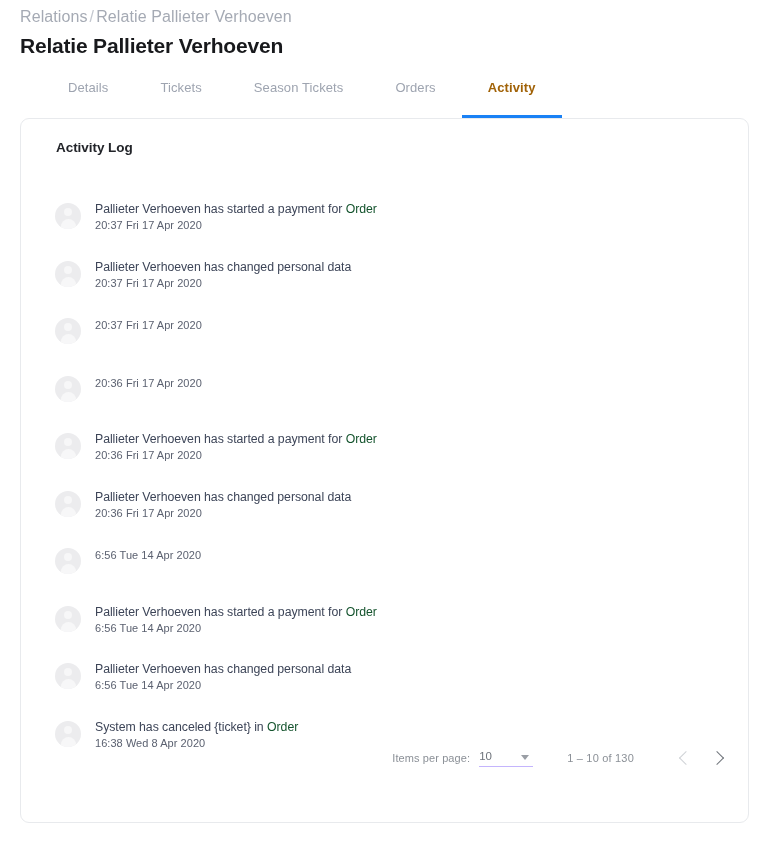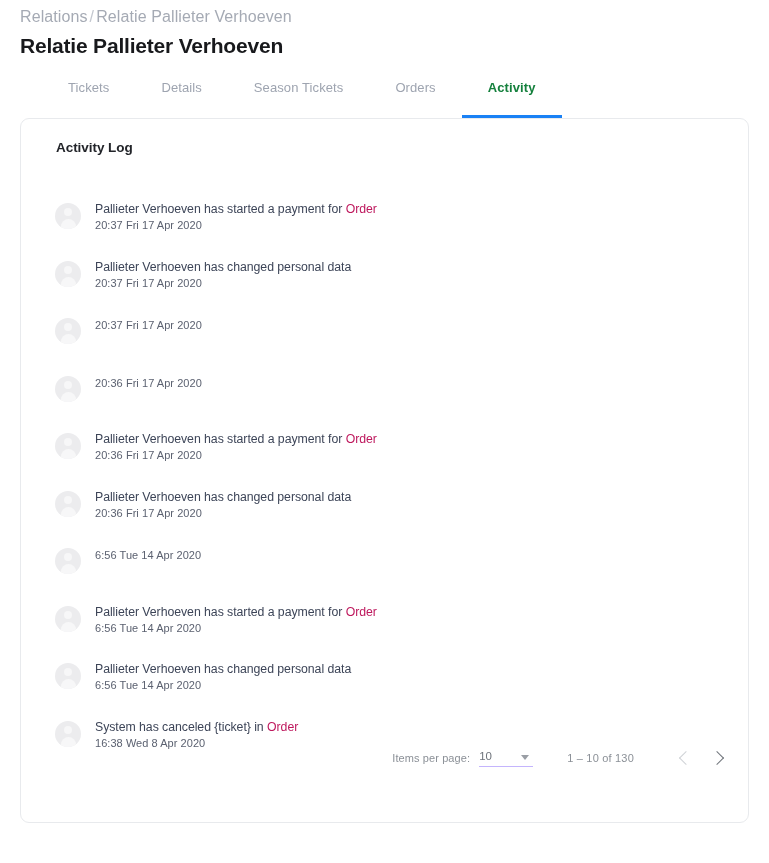--- a/index.html
+++ b/index.html
@@ -68,21 +68,21 @@
     padding: 0 26px;
     font-size: 13px;
     color: #9ea4b0;
     letter-spacing: 0.1px;
     cursor: pointer;
     white-space: nowrap;
     user-select: none;
     box-sizing: border-box;
   }
   .tab.active {
-    color: #15803d;
+    color: #a16207;
     font-weight: bold;
   }
   .tab.active::after {
     content: "";
     position: absolute;
     left: 0;
     right: 0;
     bottom: 0;
     height: 3px;
     background: #1a81f5;
@@ -154,21 +154,21 @@
     font-size: 12.3px;
     line-height: 15px;
     color: #3d4558;
     letter-spacing: -0.05px;
     min-height: 0;
   }
   .row-title:empty {
     display: none;
   }
   .row-link {
-    color: #be185d;
+    color: #14532d;
     text-decoration: none;
     cursor: pointer;
   }
   .row-time {
     font-size: 11px;
     line-height: 13px;
     color: #5b6170;
     margin-top: 2px;
     letter-spacing: 0.05px;
   }
@@ -256,24 +256,24 @@
 <div class="page">
 
   <div class="breadcrumb">
     <span class="crumb-link">Relations</span><span class="crumb-sep">/</span><span class="crumb-current">Relatie Pallieter Verhoeven</span>
   </div>
 
   <h1 class="page-title">Relatie Pallieter Verhoeven</h1>
 
   <div class="tabbar">
     <div class="tab">
+        <span>Details</span>
+      </div>
+    <div class="tab">
         <span>Tickets</span>
-      </div>
-    <div class="tab">
-        <span>Details</span>
       </div>
     <div class="tab">
         <span>Season Tickets</span>
       </div>
     <div class="tab">
         <span>Orders</span>
       </div>
     <div class="tab active">
         <span>Activity</span>
       </div>

